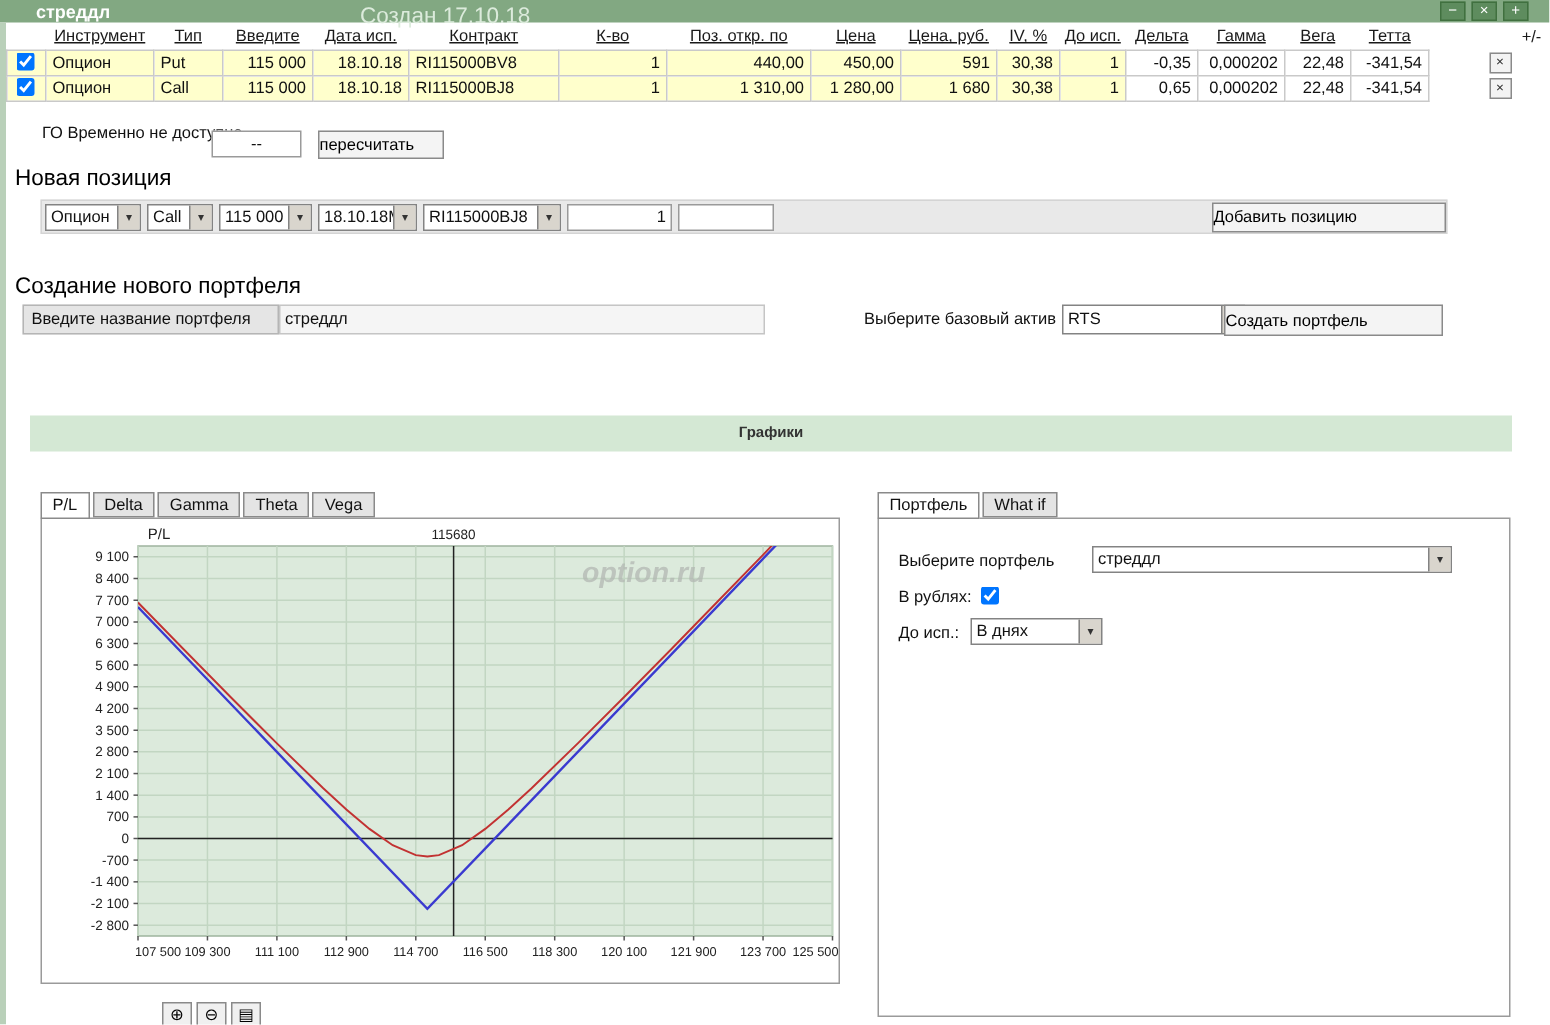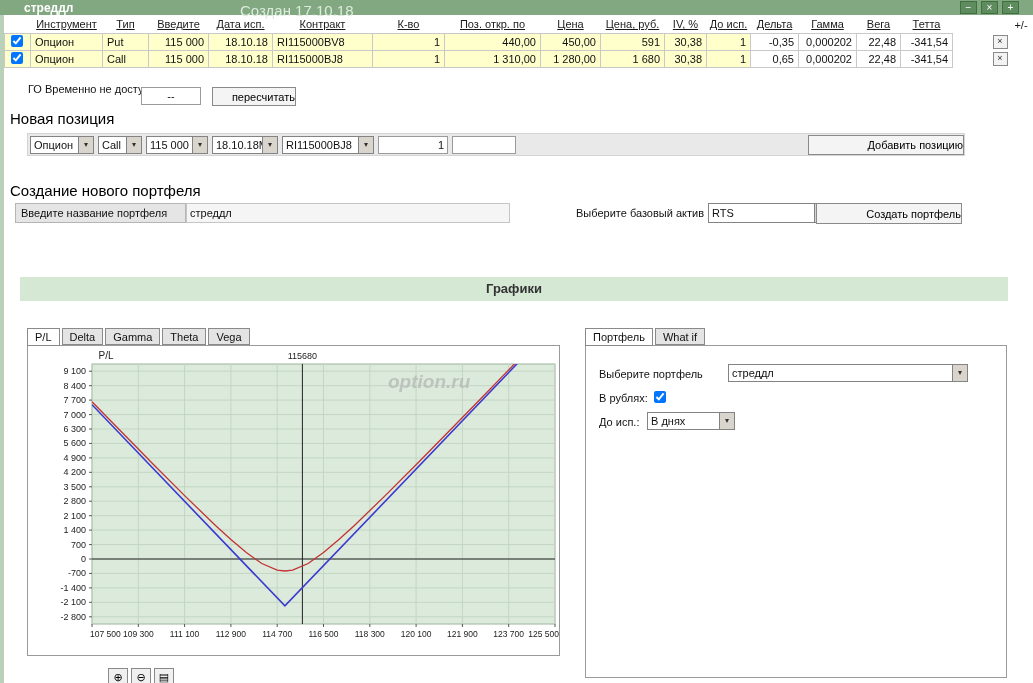--- a/index.html
+++ b/index.html
@@ -19,24 +19,24 @@
   .pos td.yel{background:#ffffcc}
   .pos .num{text-align:right}
   .pos tr.t td{border:none;font-weight:bold}
   .pos tr.t td.box{border:1px solid #c9c9c9}
   .xbtn{width:15px;height:14px;font-size:9px;line-height:11px;border:1px solid #8a8a8a;background:#f3f3f3;padding:0;cursor:pointer;color:#333}
   .cbx{width:12px;height:12px;margin:1px 0 0 2px}
   .sel{position:absolute;height:18px;border:1px solid #838383;background:#fff;display:flex;cursor:pointer}
   .sel .t{flex:1;padding:2px 3px 0;overflow:hidden;white-space:nowrap}
   .sel .b{flex:0 0 15px;background:#d9d5cd;border-left:1px solid #838383;font-size:8px;line-height:16px;text-align:center;color:#333}
   .inp{position:absolute;height:18px;border:1px solid #9a9a9a;background:#fff;padding:2px 3px 0;white-space:nowrap}
-  .btn{position:absolute;border:1px solid #8a8a8a;background:#f4f4f4;font-size:11px;text-align:right;cursor:pointer;padding:0}
+  .btn{position:absolute;border:1px solid #8a8a8a;background:#f4f4f4;font-size:11px;text-align:left;cursor:pointer;padding:0}
   .h-section{position:absolute;font-size:15px;color:#000}
   .strip{position:absolute;background:#e9e9e9;border:1px solid #d4d4d4}
-  .gbar{position:absolute;left:20px;top:277px;width:988px;height:24px;background:#d4e8d4;text-align:center;font-weight:bold;font-size:13px;line-height:24px;color:#333}
+  .gbar{position:absolute;left:20px;top:277px;width:988px;height:24px;background:#d4e8d4;text-align:center;font-weight:bold;font-size:10px;line-height:24px;color:#333}
   .tabs{position:absolute;display:flex;gap:2px;z-index:3}
   .tab{border:1px solid #8a8a8a;background:#e4e4e4;padding:2px 7px 0;height:17px;cursor:pointer}
   .tab.active{background:#fff;height:18px}
   .panel{position:absolute;border:1px solid #9a9a9a;background:#fff}
   .plabel{position:absolute;white-space:nowrap}
   .zbtn{position:absolute;width:20px;height:17px;border:1px solid #8a8a8a;background:#f0f0f0;font-size:11px;line-height:14px;text-align:center;padding:0;cursor:pointer}
 </style>
 </head>
 <body>
 

